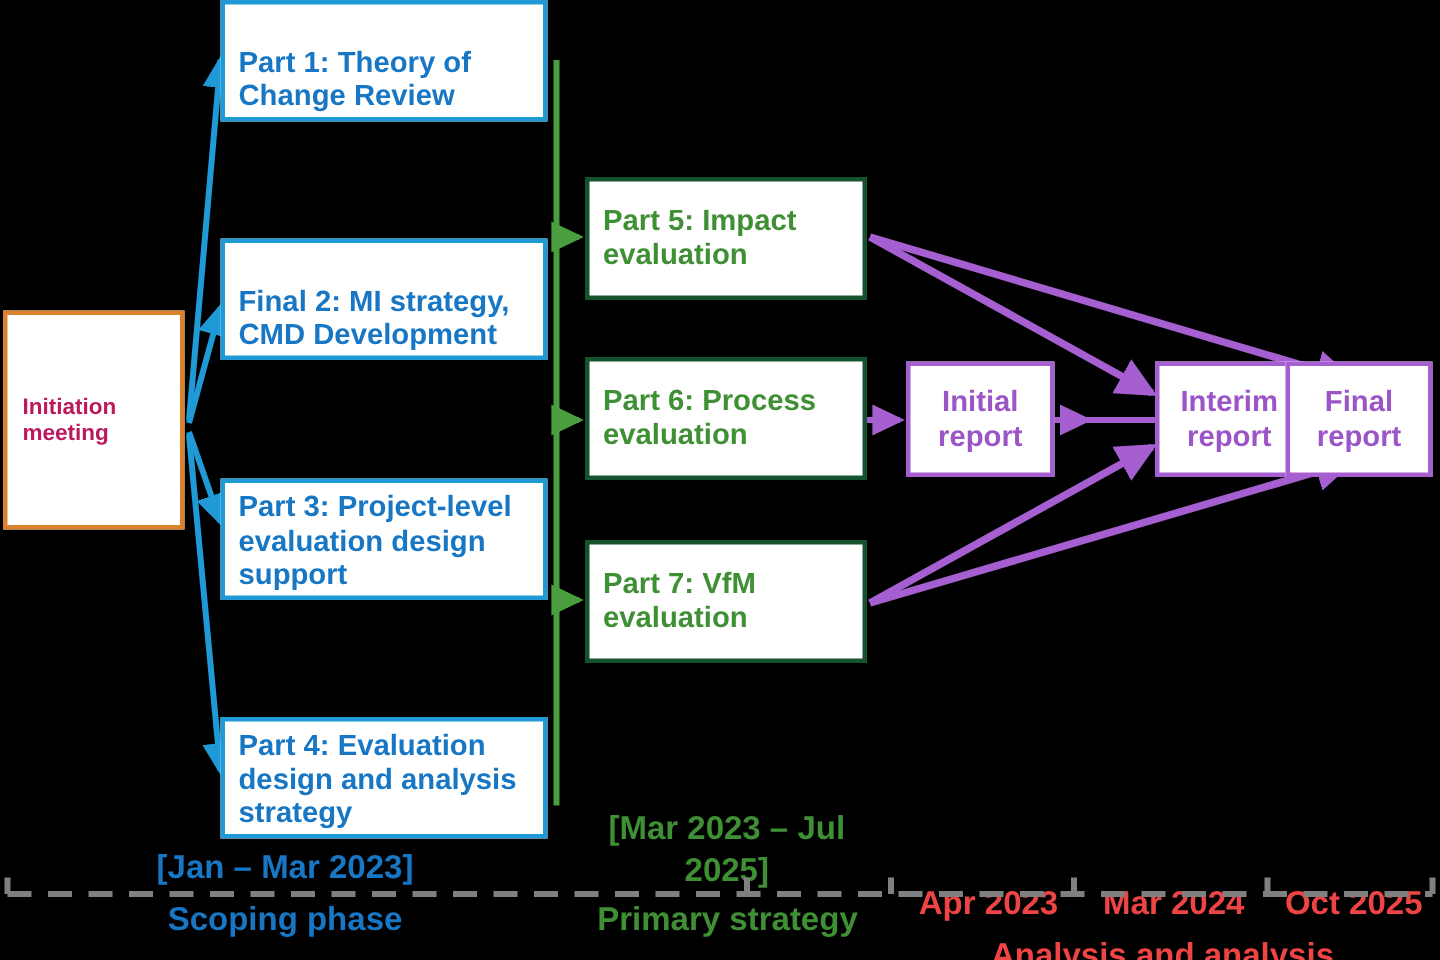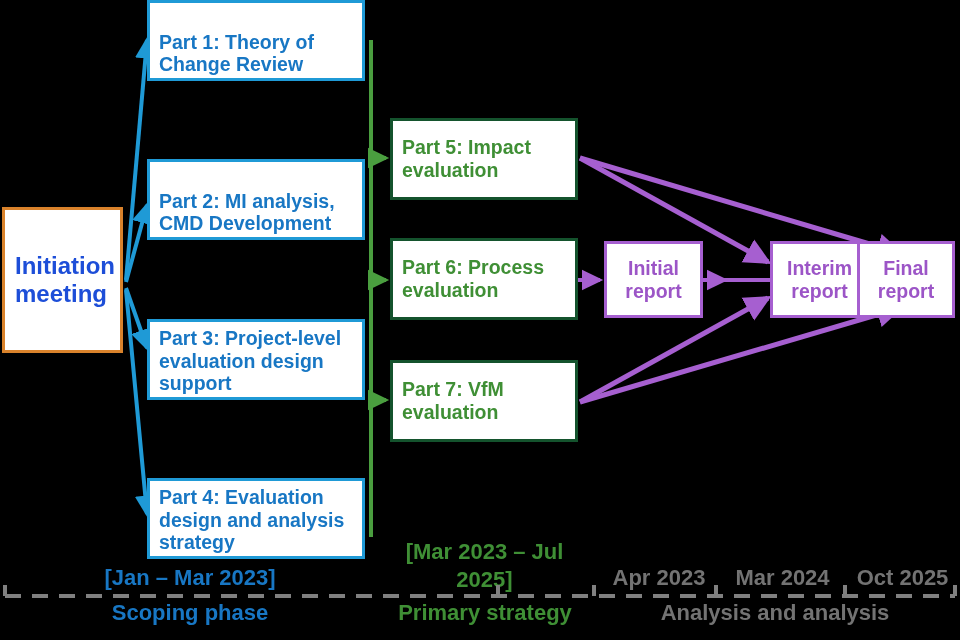--- a/index.html
+++ b/index.html
@@ -29,22 +29,22 @@
 
   .box-blue {
     border: 3px solid #1f9ad6;
     color: #1877c4;
     font-size: 19.5px;
     padding: 2px 8px 2px 9px;
     align-items: flex-end;
   }
   .box-orange {
     border: 3px solid #d9822b;
-    color: #1d4ed8;
-    font-size: 24px;
+    color: #be185d;
+    font-size: 15px;
     padding: 2px 10px;
   }
   .box-green {
     border: 3px solid #14532d;
     color: #3f8f35;
     font-size: 19.5px;
     padding: 2px 9px;
   }
   .box-purple {
     border: 3px solid #a65fd0;
@@ -69,21 +69,21 @@
   .phase-label {
     position: absolute;
     font-weight: bold;
     font-size: 22px;
     z-index: 6;
     white-space: pre-line;
     line-height: 1.2;
   }
   .c-blue   { color: #1877c4; }
   .c-green  { color: #3f8f35; }
-  .c-purple { color: #737373; }
+  .c-purple { color: #ef4444; margin-top: 24px; }
 </style>
 </head>
 <body>
 
 <div id="canvas">
 
   <svg class="overlay" viewBox="0 0 960 640" xmlns="http://www.w3.org/2000/svg">
     <defs>
       <marker id="ah-blue" markerWidth="6" markerHeight="6" refX="4.6" refY="3" orient="auto" markerUnits="strokeWidth">
         <path d="M0,0.4 L5.4,3 L0,5.6 z" fill="#1f9ad6"></path>
@@ -131,21 +131,21 @@
   <div class="box box-orange" style="left:2px; top:207px; width:121px; height:146px;">
     <span class="txt">Initiation
 meeting</span>
   </div>
 
   <div class="box box-blue" style="left:147px; top:0px; width:218px; height:81px;">
     <span class="txt">Part 1: Theory of Change Review</span>
   </div>
 
   <div class="box box-blue" style="left:147px; top:159px; width:218px; height:81px;">
-    <span class="txt">Part 2: MI analysis, CMD Development</span>
+    <span class="txt">Final 2: MI strategy, CMD Development</span>
   </div>
 
   <div class="box box-blue" style="left:147px; top:319px; width:218px; height:81px;">
     <span class="txt">Part 3: Project-level evaluation design support</span>
   </div>
 
   <div class="box box-blue" style="left:147px; top:478px; width:218px; height:81px;">
     <span class="txt">Part 4: Evaluation design and analysis strategy</span>
   </div>
 

